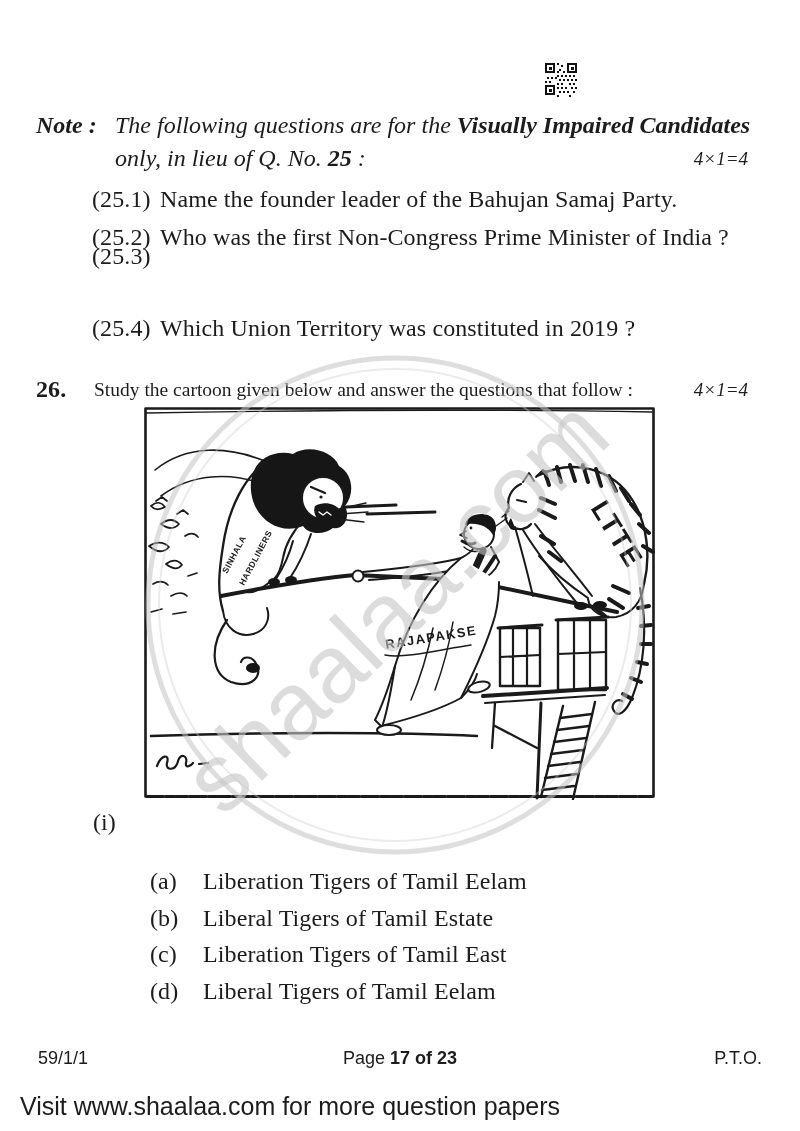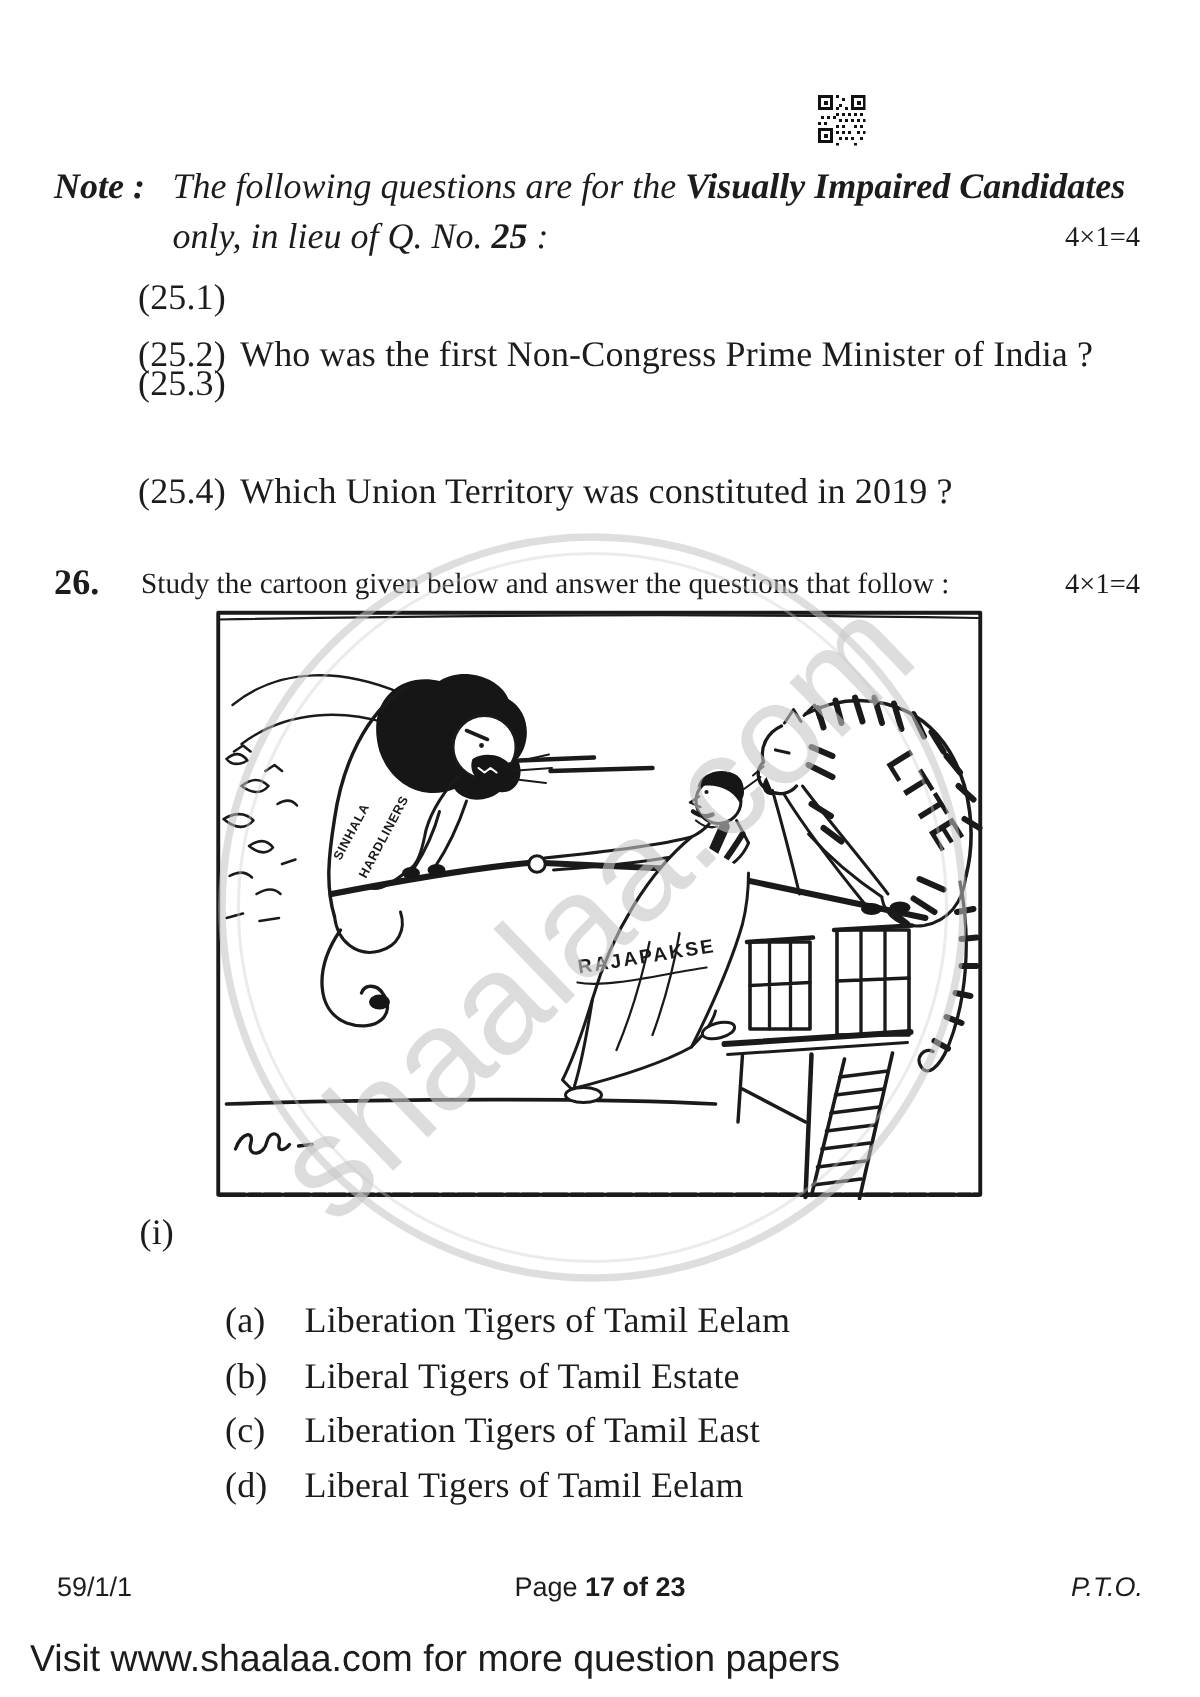--- a/index.html
+++ b/index.html
@@ -2,25 +2,25 @@
 <html><head>
 <meta charset="utf-8">
 <style>
   html,body{margin:0;padding:0;}
   body{
     width:800px;height:1131px;position:relative;background:#ffffff;
     font-family:"Liberation Serif",serif;color:#1c1c1c;overflow:hidden;
   }
   .abs{position:absolute;}
   .sans{font-family:"Liberation Sans",sans-serif;}
-  .it{font-style:italic;}
+  .it{}
   .b{font-weight:bold;}
   .body-text{font-size:24px;line-height:29px;letter-spacing:0.1px;}
   .note-text{font-size:24px;line-height:29px;font-style:italic;}
-  .marks{font-size:19px;right:40px;line-height:29px;}
+  .marks{font-size:19px;font-style:italic;right:52px;line-height:29px;}
   .qrow{left:92px;width:668px;}
   .qno{position:absolute;left:0;top:0;}
   .qtext{display:block;margin-left:68px;}
   .jline{text-align:justify;text-align-last:justify;width:600px;}
   .irow{left:93px;width:625px;}
   .ino{position:absolute;left:0;top:0;}
   .itext{display:block;margin-left:55px;width:570px;}
   .ijust{text-align:justify;text-align-last:justify;}
   .optrow{left:150px;width:560px;}
   .optno{position:absolute;left:0;top:0;}
@@ -82,20 +82,21 @@
   </g>
 </svg>
 
 <div class="abs note-text b" style="left:36px;top:111px;">Note :</div>
 <div class="abs note-text" style="left:115px;top:111px;font-family:Liberation Serif, serif;"><span>The following questions are for the </span><b>Visually Impaired Candidates</b></div>
 <div class="abs note-text" style="left:115px;top:144px;"><span>only, in lieu of Q. No. </span><b>25</b><span> :</span></div>
 <div class="abs marks" style="top:144px;">4×1=4</div>
 
 <div class="abs qrow body-text" style="top:185px;">
   <span class="qno">(25.1)</span>
+  <span class="qtext">Name the founder leader of the Bahujan Samaj Party.</span>
 </div>
 <div class="abs qrow body-text" style="top:223px;">
   <span class="qno">(25.2)</span>
   <span class="qtext">Who was the first Non-Congress Prime Minister of India ?</span>
 </div>
 <div class="abs qrow body-text" style="top:242px;">
   <span class="qno">(25.3)</span>
 </div>
 <div class="abs qrow body-text" style="top:314px;">
   <span class="qno">(25.4)</span>

